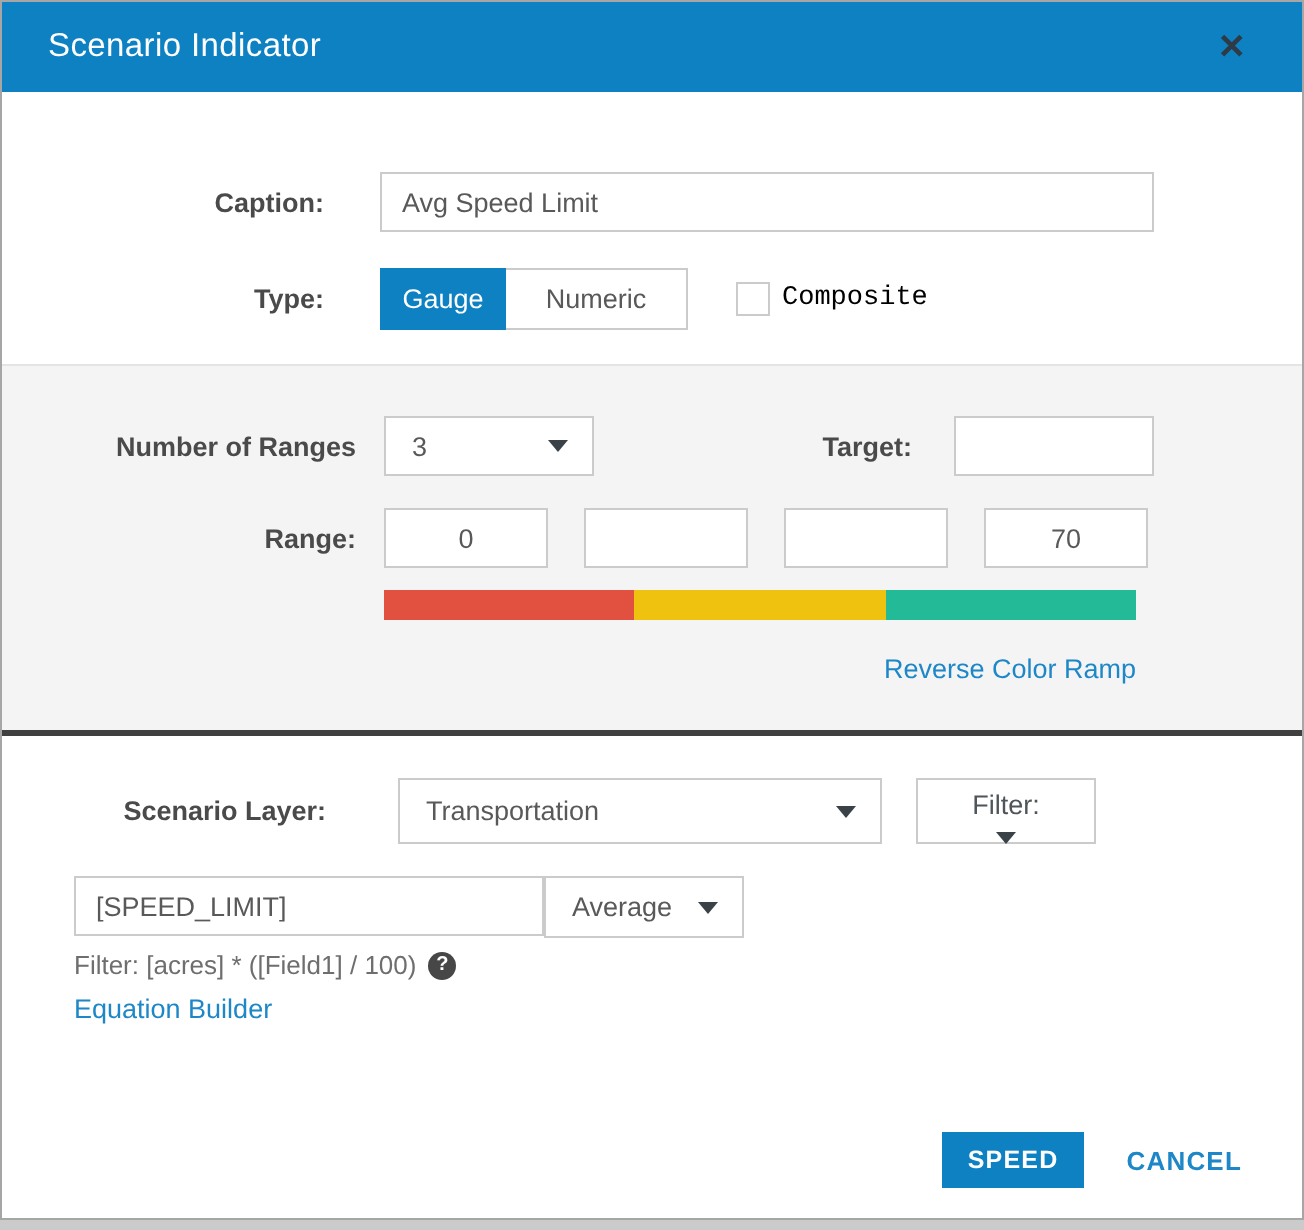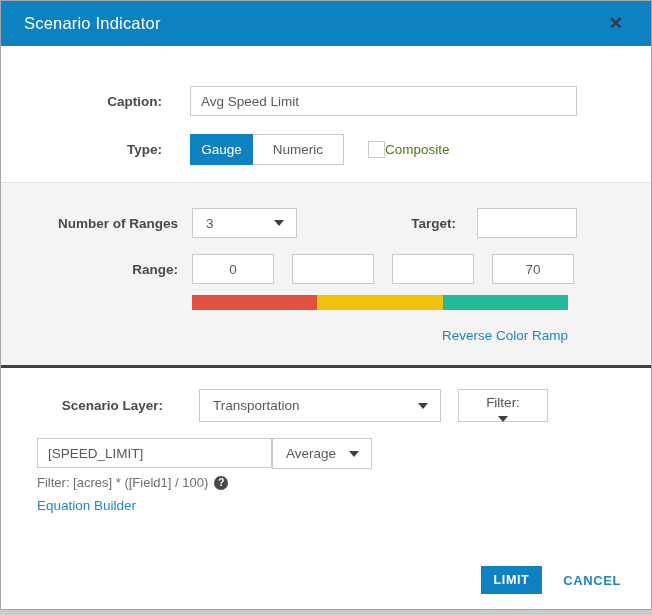--- a/index.html
+++ b/index.html
@@ -90,21 +90,21 @@
   .seg-off {
     width: 91px; background: #ffffff; color: #595959;
     border: 1px solid #cbcbcb; border-left: none;
   }
   .chk {
     box-sizing: border-box;
     width: 17px; height: 17px;
     border: 1px solid #cbcbcb; background: #fff;
     margin-left: 24px; cursor: pointer;
   }
-  .chk-lbl { font-size: 13.5px; color: #4d7c0f; font-weight: 400; }
+  .chk-lbl { font-size: 13.5px; color: #000000; margin-left: 6px; font-weight: 400; font-family: Liberation Mono, monospace; }
   
   .sec-gray {
     margin-top: 17px;
     background: #f4f4f4;
     border-top: 1px solid #e4e4e4;
     border-bottom: 3px solid #404040;
     padding: 25px 0 21px 0;
   }
   .nr-select { width: 105px; height: 30px; margin-left: 14px; }
   .target-lbl { width: 159px; }
@@ -257,17 +257,17 @@
         </div>
       </div>
       <div class="select avg-select">
         <span class="sel-text">Average</span>
         <span class="caret"></span>
       </div>
     </div>
   </div>
 
   <div class="footer">
-    <button class="create-btn">LIMIT</button>
+    <button class="create-btn">SPEED</button>
     <a class="cancel-link">CANCEL</a>
   </div>
 
 </div>
 
 </body></html>

